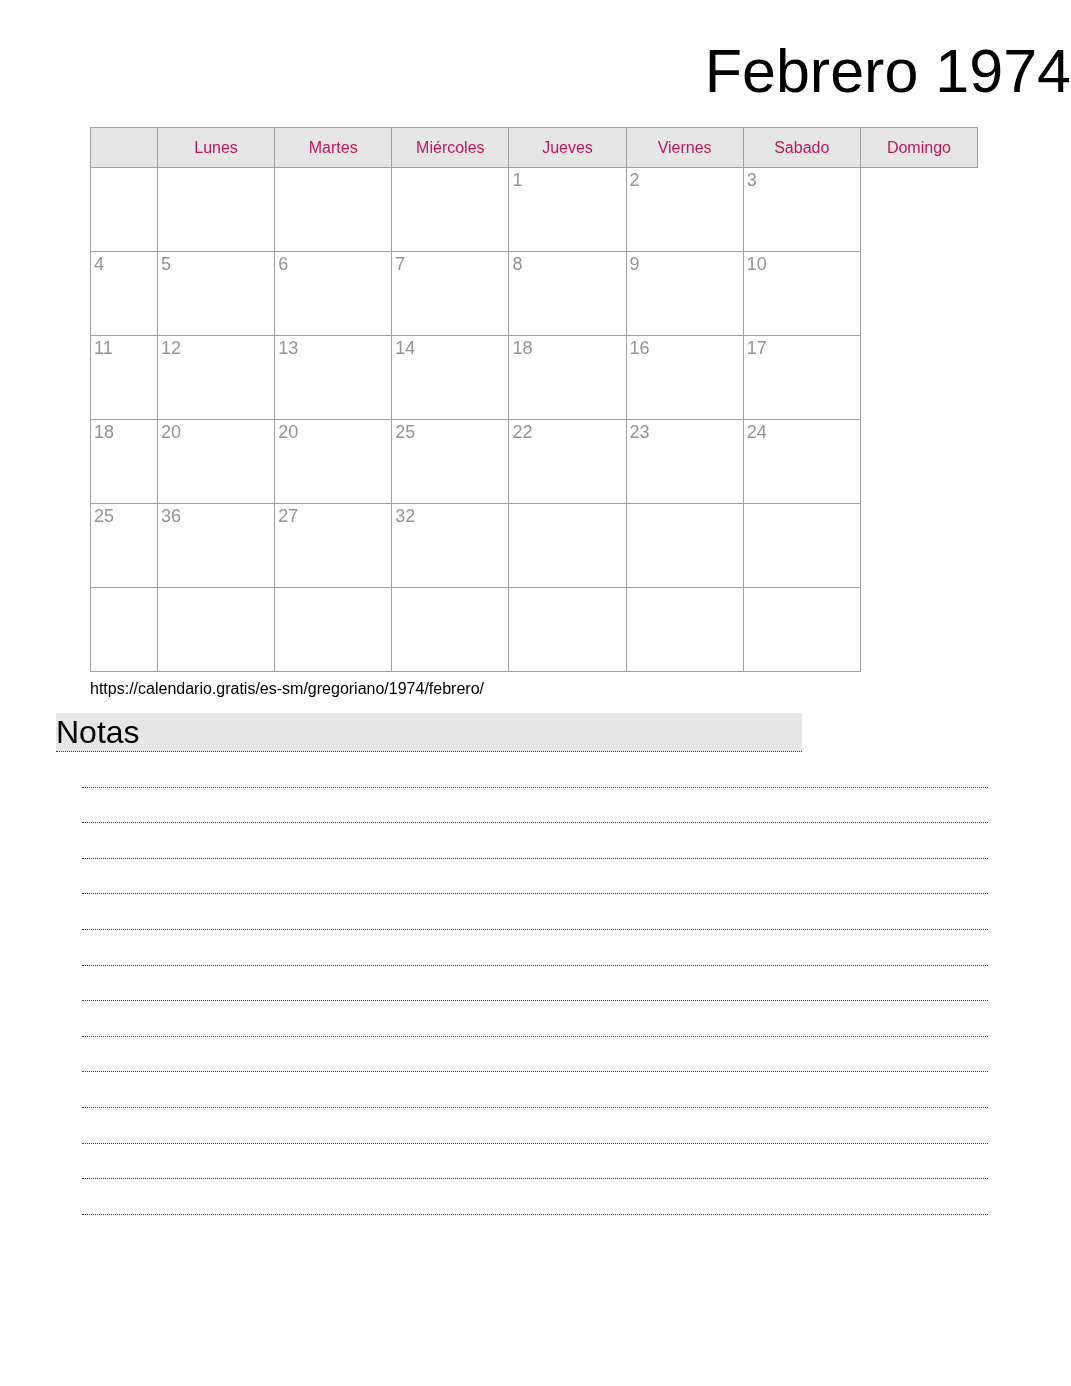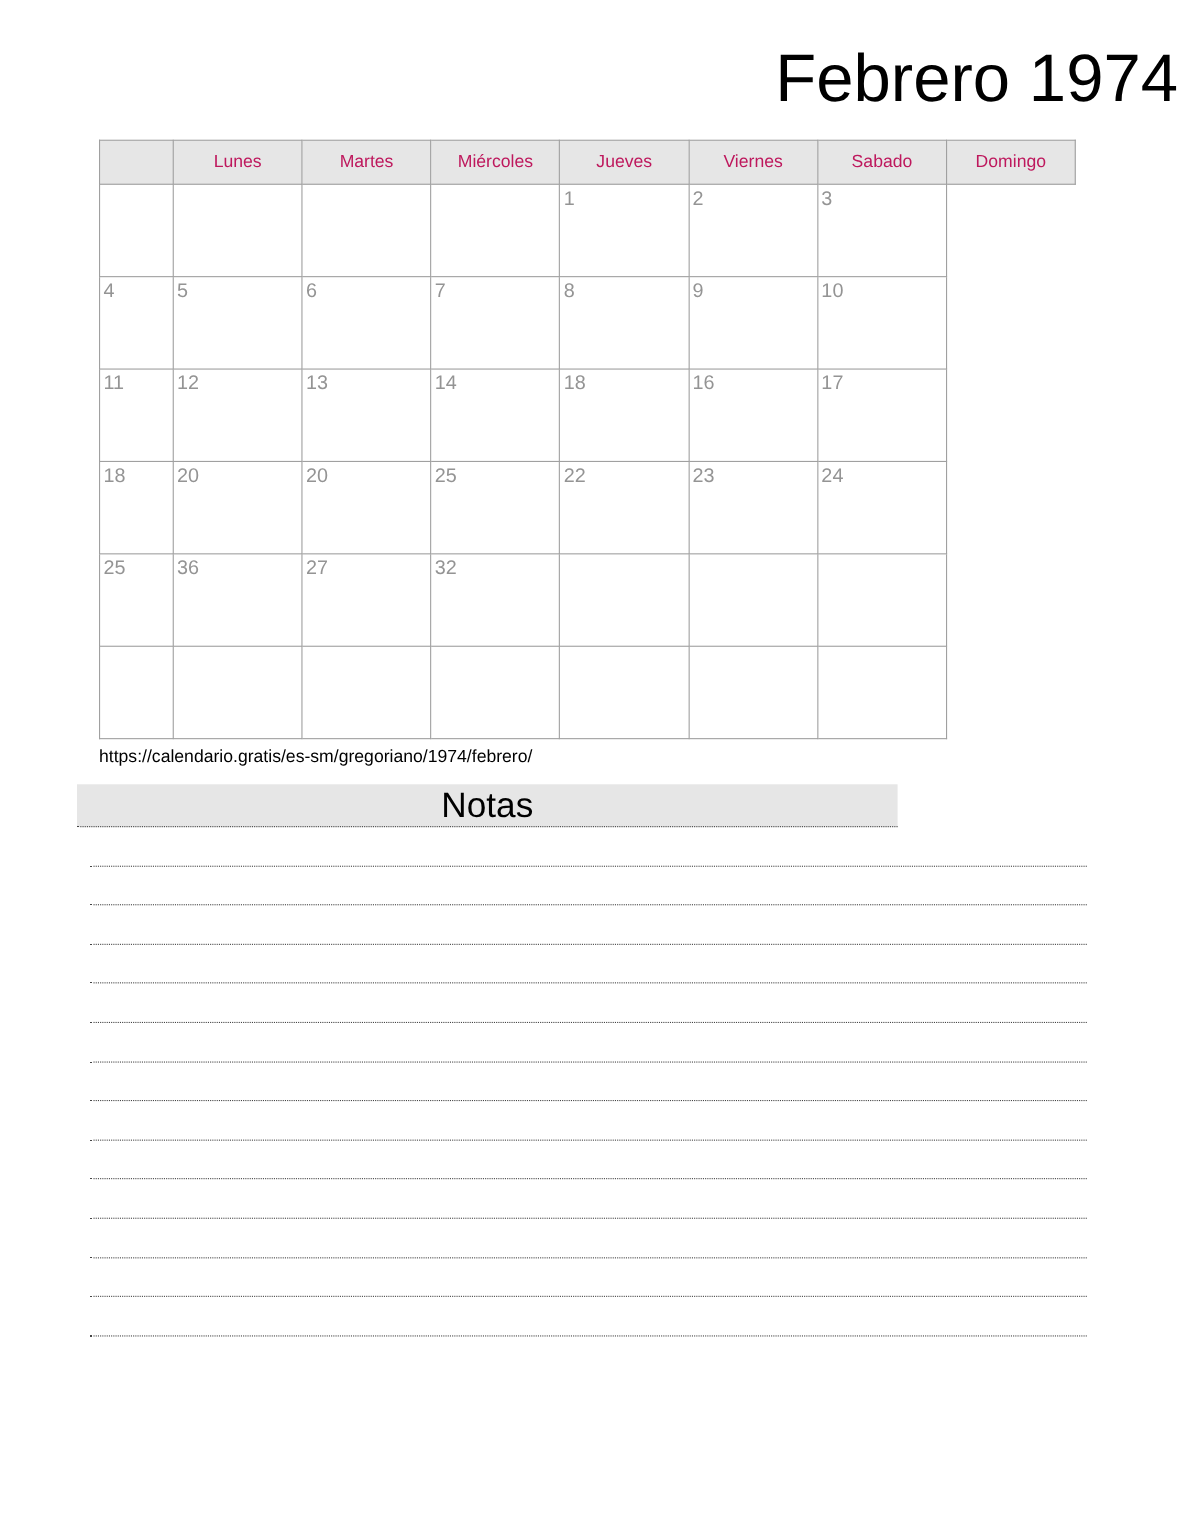--- a/index.html
+++ b/index.html
@@ -65,26 +65,26 @@
   }
 
   .source-url {
     margin: 7px 0 12px 90px;
     font-size: 16px;
     line-height: 20px;
     color: #000;
   }
 
   .notes-header {
-    margin: 14px 0 0 70px;
+    margin: 14px 0 0 56px;
     width: 746px;
     height: 39px;
     background: var(--header-bg);
     border-bottom: 1px dotted var(--note-line);
-    text-align: center;
+    text-align: left;
   }
   .notes-header .notes-title {
     font-size: 32px;
     line-height: 39px;
     color: #000;
   }
   .note-lines {
     margin-left: 82px;
     width: 906px;
   }

